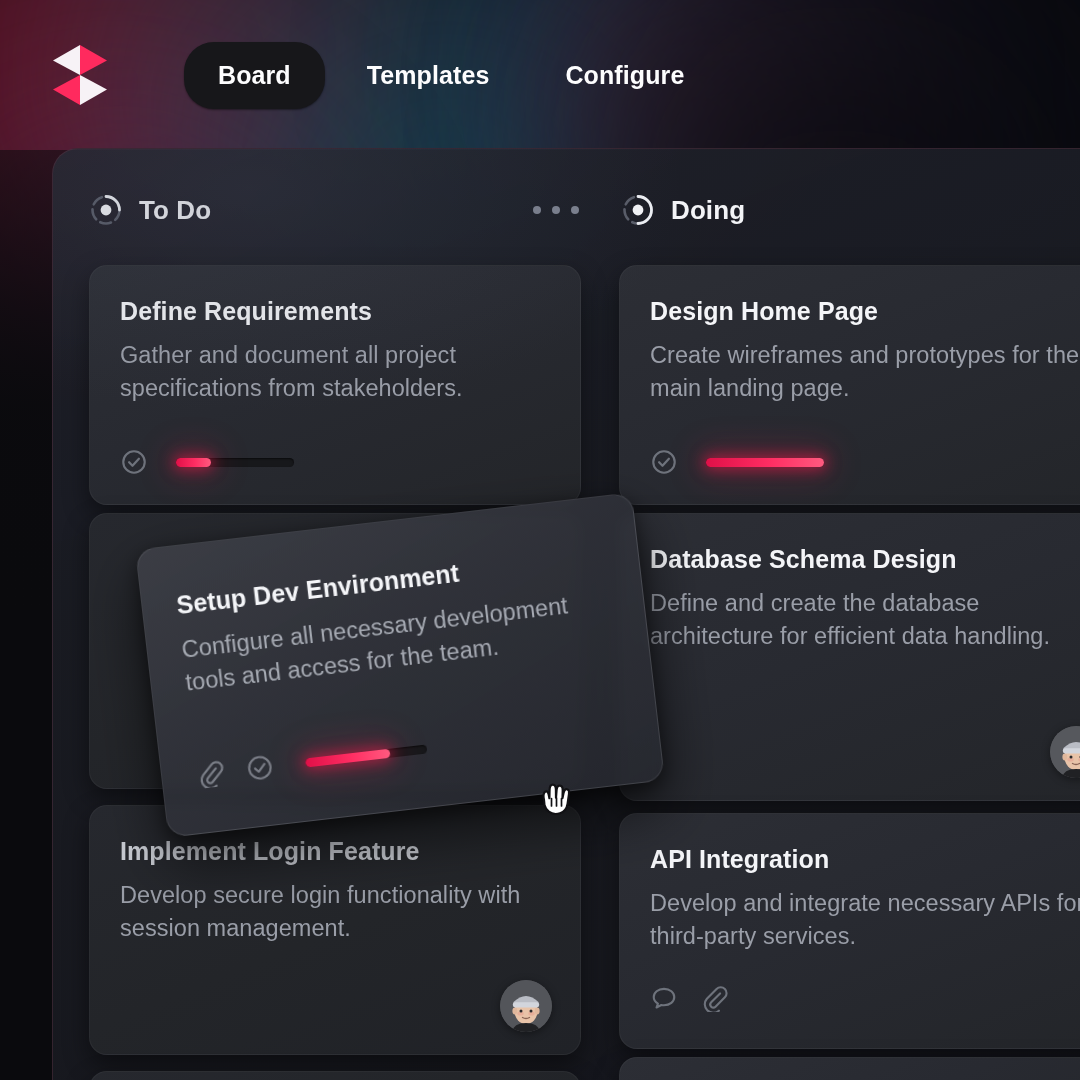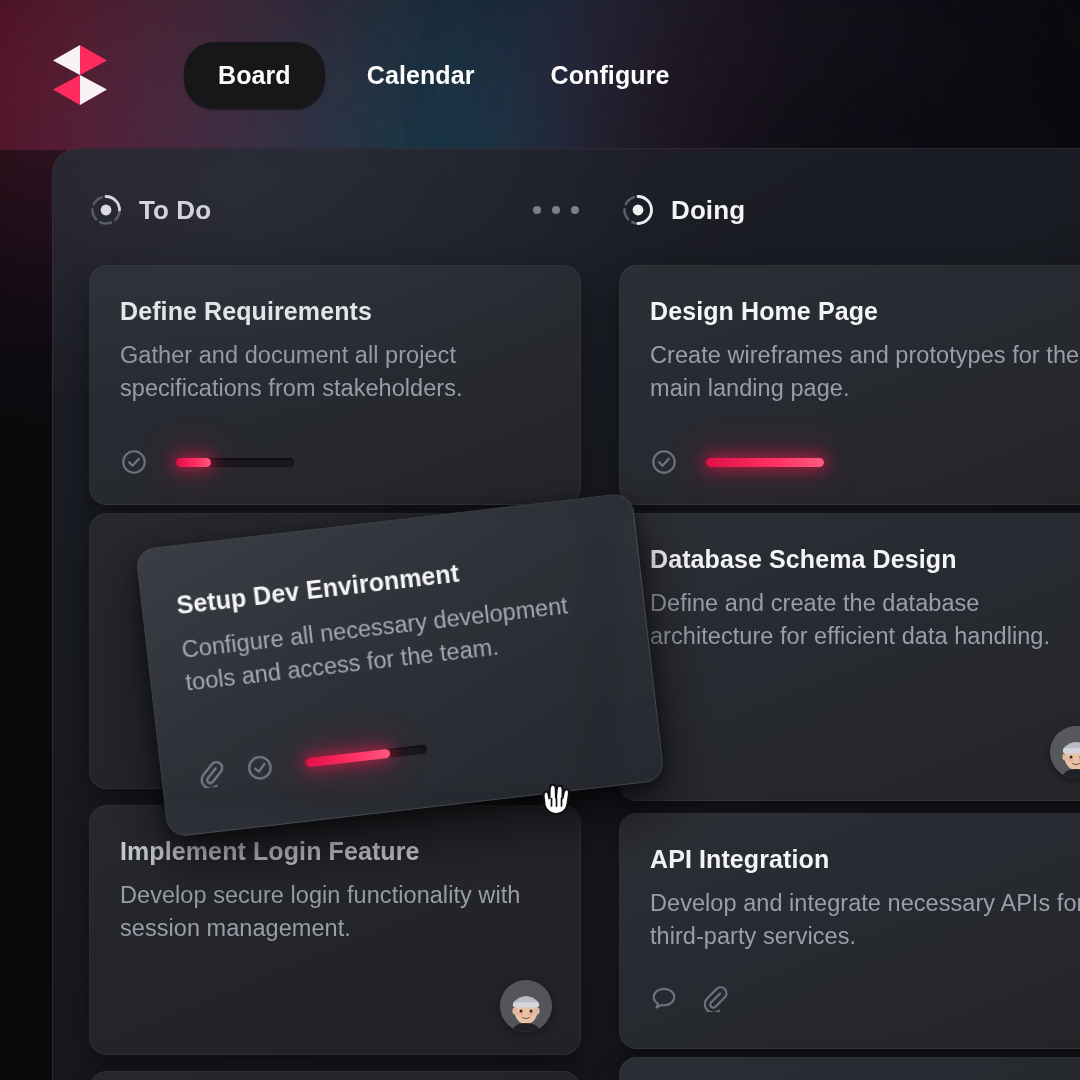--- a/index.html
+++ b/index.html
@@ -104,21 +104,21 @@
       <polygon points="30,32 57,46.5 30,62" fill="#f7f2f6"></polygon>
       <polygon points="30,32 3,46.5 30,62" fill="#ff2a5e"></polygon>
       <polygon points="3,17.5 3,46.5 30,32" fill="#1a1418" opacity="0"></polygon>
       <path d="M30 2 L57 17.5 L57 46.5 L30 62 L3 46.5 L3 17.5 Z" fill="none"></path>
       <polygon points="30,10 48,20.5 30,32 12,20.5" fill="none"></polygon>
     </svg>
   </div>
 
   <div id="nav">
     <div class="navitem active">Board</div>
-    <div class="navitem">Calendar</div>
+    <div class="navitem">Templates</div>
     <div class="navitem">Configure</div>
   </div>
 </div>
 
 <div id="board">
 
   <div class="col-head" style="left:36px; top:44px;">
     <svg width="34" height="34" viewBox="0 0 34 34">
       <circle cx="17" cy="17" r="13.5" fill="none" stroke="#595d69" stroke-width="2.6" stroke-dasharray="11 5" stroke-linecap="round"></circle>
       <path d="M17 3.5 A13.5 13.5 0 0 1 30.5 17" fill="none" stroke="#eef0f4" stroke-width="2.8" stroke-linecap="round"></path>

